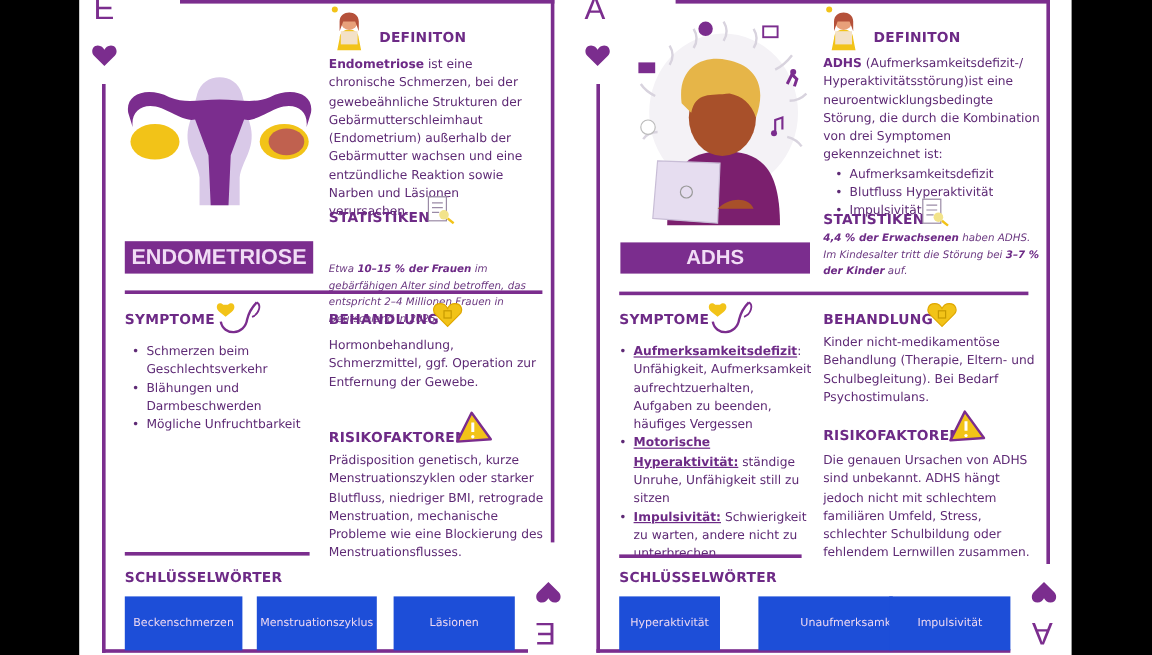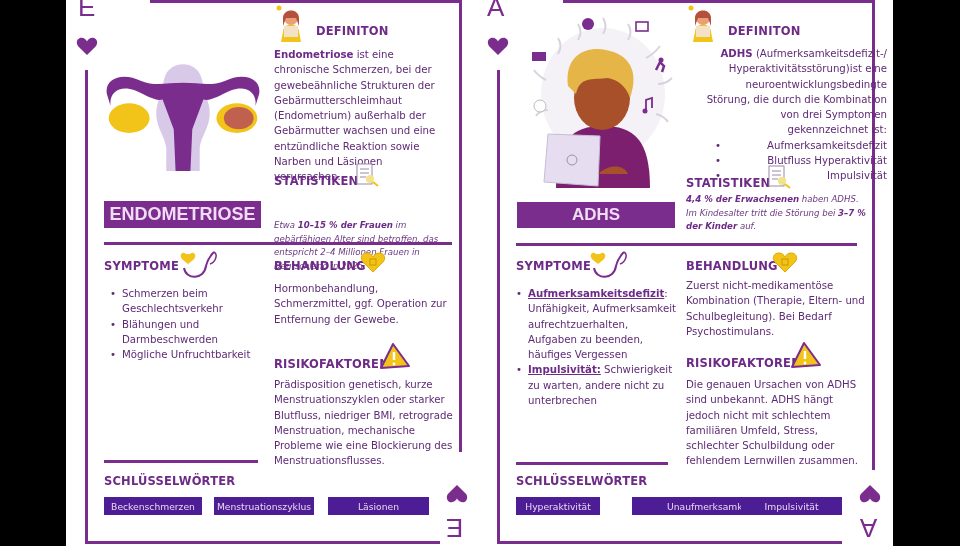--- a/index.html
+++ b/index.html
@@ -15,21 +15,21 @@
   .hline { position: absolute; height: 3px; background: #7b2d8e; }
   .heading { position: absolute; font-weight: bold; font-size: 11.5px; color: #6d2a86; letter-spacing: 0.2px; text-align: center; }
   .text { position: absolute; font-size: 10.2px; line-height: 15.3px; color: #5e2a75; }
   .text b { color: #6d2a86; }
   .stat { position: absolute; font-size: 8.6px; line-height: 13.5px; font-style: italic; color: #6b3880; }
   .stat b { font-style: italic; color: #6d2a86; }
   ul.bullets { list-style: none; }
   ul.bullets li { position: relative; padding-left: 12px; }
   ul.bullets li::before { content: "•"; position: absolute; left: 0; top: 0; }
   .u { text-decoration: underline; font-weight: bold; color: #6d2a86; }
-  .kw { position: absolute; top: 497px; height: 18px; background: #4c1d95; color: #ecd7f1; font-size: 9.2px; display:flex; align-items:center; justify-content:center; }
+  .kw { position: absolute; top: 497px; height: 45px; background: #1d4ed8; color: #ecd7f1; font-size: 9.2px; display:flex; align-items:center; justify-content:center; }
   .icon { position: absolute; }
 </style>
 </head>
 <body>
 
 <div class="sheet"></div>
 
 <div>
 
   <div class="frame-top" style="left:150px; top:0; width:312px;"></div>
@@ -162,21 +162,21 @@
   <div class="title-bar" style="left:517px; top:202px; width:158px; height:26px; font-size:17px;">ADHS</div>
 
   <svg class="icon" style="left:687px; top:4px; width:32px; height:38px;" viewBox="0 0 32 38">
     <circle cx="4" cy="4" r="2.5" fill="#f2c318"></circle>
     <path d="M8 28 C8 18 24 18 24 28 L26 38 L6 38 Z" fill="#f2c318"></path>
     <circle cx="16" cy="14" r="7" fill="#e8a07a"></circle>
     <path d="M8 14 C8 4 24 4 24 14 L24 22 L21 14 L11 14 L8 22 Z" fill="#b5513a"></path>
     <rect x="9" y="22" width="14" height="11" fill="#f3e1c8"></rect>
   </svg>
   <div class="heading" style="left:728px; top:24px;">DEFINITON</div>
-  <div class="text" style="left:705px; top:46px; width:182px;text-align:right;"><b>ADHS</b><span> (Aufmerksamkeitsdefizit-/ Hyperaktivitätsstörung)ist eine neuroentwicklungsbedingte Störung, die durch die Kombination von drei Symptomen gekennzeichnet ist:</span>
+  <div class="text" style="left:686px; top:46px; width:182px;"><b>ADHS</b><span> (Aufmerksamkeitsdefizit-/ Hyperaktivitätsstörung)ist eine neuroentwicklungsbedingte Störung, die durch die Kombination von drei Symptomen gekennzeichnet ist:</span>
     <ul class="bullets" style="margin-left:10px;">
       <li>Aufmerksamkeitsdefizit</li>
       <li>Blutfluss Hyperaktivität</li>
       <li>Impulsivität</li>
     </ul>
   </div>
 
   <div class="heading" style="left:686px; top:176px;">STATISTIKEN</div>
   <svg class="icon" style="left:766px; top:165px; width:26px; height:24px;" viewBox="0 0 26 24">
     <rect x="3" y="1" width="15" height="20" fill="#fff" stroke="#9a8aa6" stroke-width="1"></rect>
@@ -191,29 +191,30 @@
   <div class="hline" style="left:516px; top:243px; width:341px;"></div>
 
   <div class="heading" style="left:516px; top:259px;">SYMPTOME</div>
   <svg class="icon" style="left:590px; top:250px; width:38px; height:30px;" viewBox="0 0 38 30">
     <path d="M6 4 C2 0 -2 6 3 10 L8 14 L13 10 C18 6 14 0 10 4 Z" fill="#f2c318"></path>
     <path d="M4 18 C6 30 24 30 26 16 C28 8 32 4 34 2" stroke="#7b2d8e" stroke-width="2" fill="none"></path>
     <path d="M34 2 C38 4 36 12 30 14" stroke="#7b2d8e" stroke-width="1.5" fill="none"></path>
   </svg>
   <ul class="text bullets" style="left:516px; top:286px; width:160px;">
     <li><span class="u">Aufmerksamkeitsdefizit</span><span>:</span><span> Unfähigkeit, Aufmerksamkeit aufrechtzuerhalten, Aufgaben zu beenden, häufiges Vergessen</span></li>
+    <li><span class="u">Motorische Hyperaktivität:</span><span> ständige Unruhe, Unfähigkeit still zu sitzen</span></li>
     <li><span class="u">Impulsivität:</span><span> Schwierigkeit zu warten, andere nicht zu unterbrechen</span></li>
   </ul>
 
   <div class="heading" style="left:686px; top:259px;">BEHANDLUNG</div>
   <svg class="icon" style="left:772px; top:251px; width:26px; height:22px;" viewBox="0 0 26 22">
     <path d="M13 21 L3 11 C0 8 1 2 7 2 C10 2 12 4 13 6 C14 4 16 2 19 2 C25 2 26 8 23 11 Z" fill="#f2c318" stroke="#e0a800"></path>
     <rect x="10" y="8" width="6" height="6" fill="none" stroke="#c79a00"></rect>
   </svg>
-  <div class="text" style="left:686px; top:278px; width:182px;">Zuerst nicht-medikamentöse Kombination (Therapie, Eltern- und Schulbegleitung). Bei Bedarf Psychostimulans.</div>
+  <div class="text" style="left:686px; top:278px; width:182px;">Kinder nicht-medikamentöse Behandlung (Therapie, Eltern- und Schulbegleitung). Bei Bedarf Psychostimulans.</div>
 
   <div class="heading" style="left:686px; top:356px;">RISIKOFAKTOREN</div>
   <svg class="icon" style="left:790px; top:341px; width:32px; height:28px;" viewBox="0 0 32 28">
     <path d="M14 2 L30 24 L2 26 Z" fill="#f2c318" stroke="#7b2d8e" stroke-width="2" stroke-linejoin="round"></path>
     <line x1="15" y1="10" x2="15" y2="18" stroke="#fff" stroke-width="2.5"></line>
       <circle cx="15" cy="22" r="1.4" fill="#fff"></circle>
   </svg>
   <div class="text" style="left:686px; top:377px; width:182px;">Die genauen Ursachen von ADHS sind unbekannt. ADHS hängt jedoch nicht mit schlechtem familiären Umfeld, Stress, schlechter Schulbildung oder fehlendem Lernwillen zusammen.</div>
 
   <div class="hline" style="left:516px; top:462px; width:152px;"></div>

